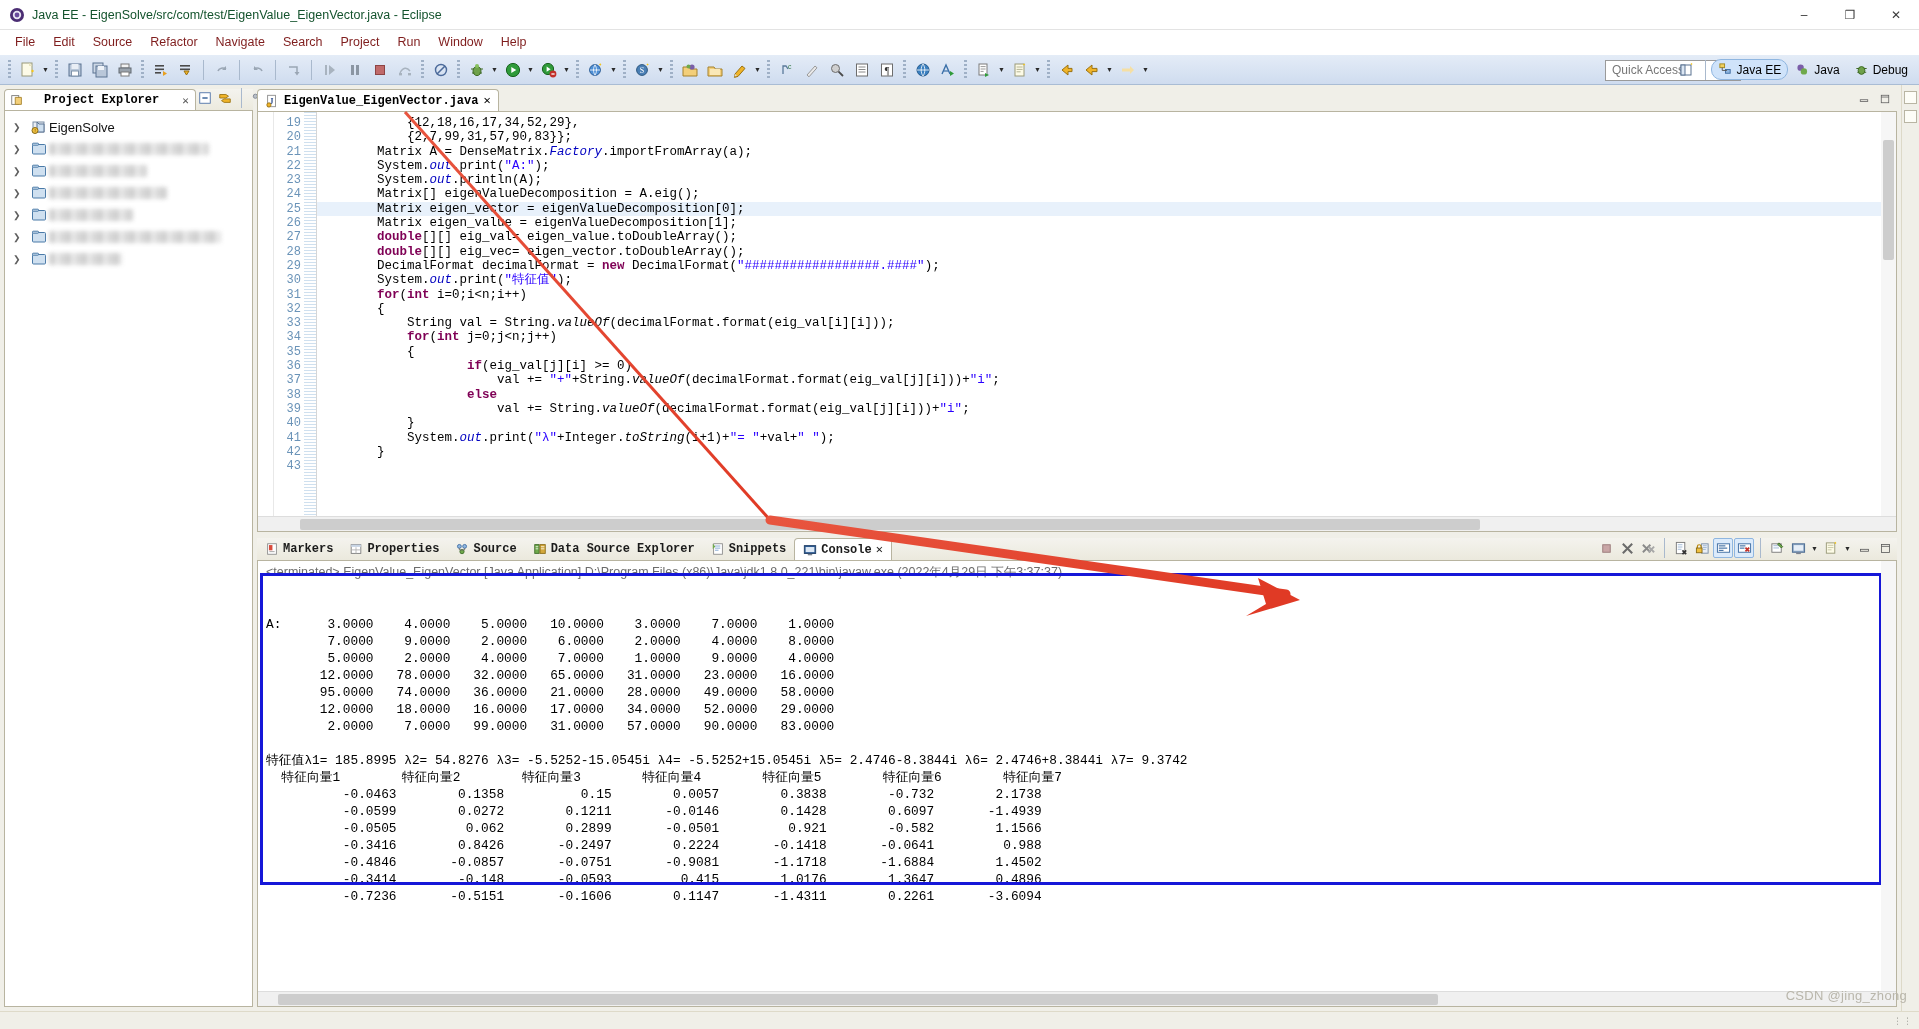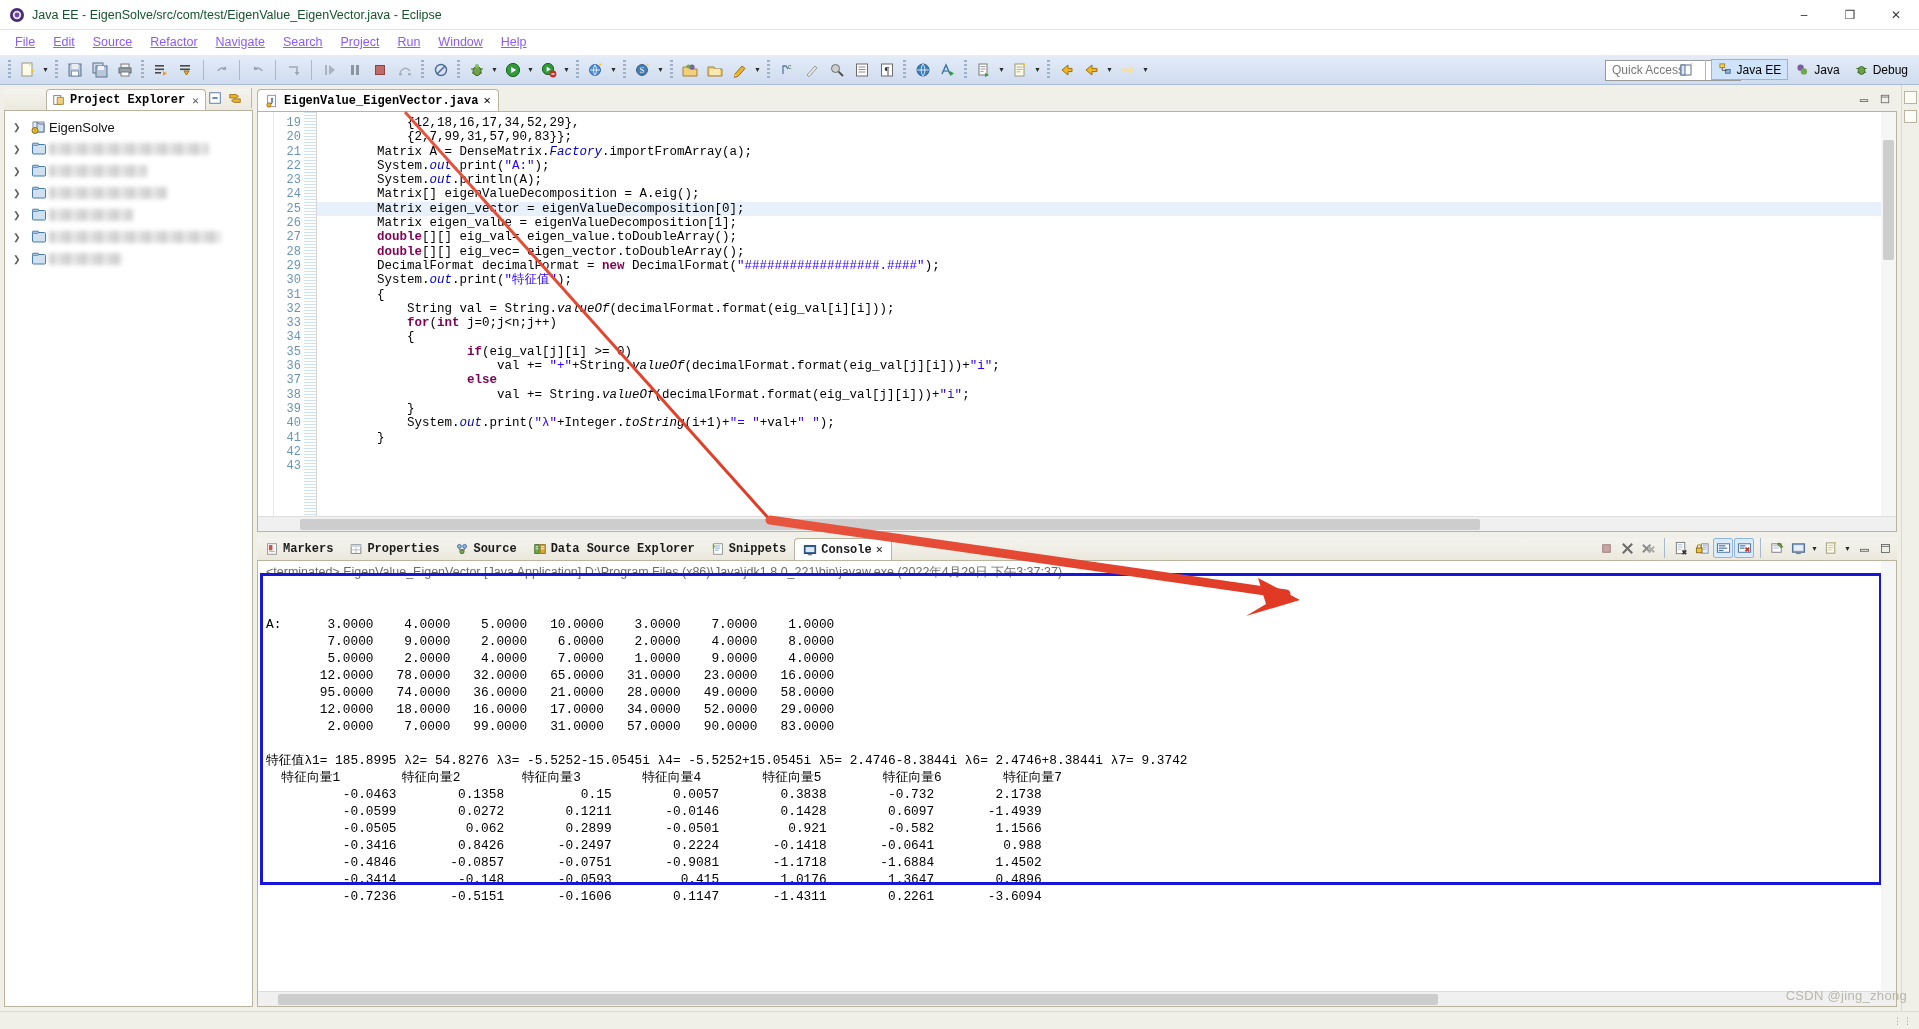--- a/index.html
+++ b/index.html
@@ -36,21 +36,21 @@
   .winbtns { position: absolute; right: 0; top: 0; height: 30px; display: flex; }
   .winbtn {
     width: 46px; height: 30px; display: flex; align-items: center; justify-content: center;
     font-size: 12px; color: #3a3a3a;
   }
 
   
   .menubar {
     height: 24px; background: #ffffff;
     display: flex; align-items: center;
-    padding-left: 6px; font-size: 12.5px; color: #8b5cf6; text-decoration: underline;
+    padding-left: 6px; font-size: 12.5px; color: #7f1d1d;
   }
   .menubar .mi { padding: 2px 9px; cursor: default; white-space: nowrap; }
 
   
   .toolbar {
     height: 31px;
     background: linear-gradient(#e4ecf7, #cfdcef);
     border-top: 1px solid #ffffff;
     border-bottom: 1px solid #a9bcd4;
     display: flex; align-items: center;
@@ -75,49 +75,48 @@
   .quickaccess {
     position: absolute; right: 178px; top: 5px;
     width: 136px; height: 21px;
     background: #fff; border: 1px solid #9a9a9a;
     font-size: 12px; color: #777;
     padding: 0 6px; line-height: 19px;
   }
   .perspbar { position: absolute; right: 4px; top: 3px; display: flex; align-items: center; }
   .persp {
     display: inline-flex; align-items: center; gap: 4px;
-    padding: 2px 6px; font-size: 12px; border: 1px solid transparent; border-radius: 0;
+    padding: 2px 6px; font-size: 12px; border: 1px solid transparent; border-radius: 10px;
     white-space: nowrap;
   }
   .persp.active { background: #cfe3fa; border-color: #8fb6e0; }
 
   
   .workbench {
     position: absolute; left: 0; right: 0; top: 85px; bottom: 18px;
     background: #f0efe8;
     display: flex;
   }
 
   
   .leftpane { width: 255px; padding: 4px 2px 4px 4px; display: flex; flex-direction: column; }
   .viewtabrow {
     height: 22px; display: flex; align-items: flex-end;
     background: linear-gradient(#f4f3ee, #eceade);
     border-bottom: 1px solid #b8b4a0;
   }
   .viewtab {
-    display: flex; align-items: center; gap: 4px;
+    display: flex; align-items: center; gap: 20px;
     background: #fff;
     border: 1px solid #b8b4a0; border-bottom: none;
     border-radius: 4px 4px 0 0;
     padding: 2px 6px 2px 5px; font-size: 12px;
     height: 21px; white-space: nowrap;
     font-family: "Liberation Mono", monospace;
     font-weight: bold;
-    margin-left: 42px;
   }
   .viewtab .xmark { font-size: 11px; color: #555; margin-left: 3px; }
   .viewtoolbar { margin-left: auto; display: flex; align-items: center; padding-bottom: 2px; gap: 2px; }
   .vbtn { width: 18px; height: 18px; display: inline-flex; align-items: center; justify-content: center; }
   .treebody {
     flex: 1; background: #fff; border: 1px solid #b8b4a0; border-top: none;
     padding: 5px 0 0 0; overflow: hidden;
   }
   .trow { display: flex; align-items: center; height: 22px; padding-left: 8px; font-size: 13px; }
   .trow .twist { width: 16px; color: #606060; font-size: 9px; }
@@ -761,20 +760,21 @@
                 <div class="cline">        Matrix A = DenseMatrix.<span class="fld">Factory</span>.importFromArray(a);</div>
                 <div class="cline">        System.<span class="fld">out</span>.print(<span class="str">"A:"</span>);</div>
                 <div class="cline">        System.<span class="fld">out</span>.println(A);</div>
                 <div class="cline">        Matrix[] eigenValueDecomposition = A.eig();</div>
                 <div class="cline hl">        Matrix eigen_vector = eigenValueDecomposition[0];</div>
                 <div class="cline">        Matrix eigen_value = eigenValueDecomposition[1];</div>
                 <div class="cline">        <span class="kw">double</span>[][] eig_val= eigen_value.toDoubleArray();</div>
                 <div class="cline">        <span class="kw">double</span>[][] eig_vec= eigen_vector.toDoubleArray();</div>
                 <div class="cline">        DecimalFormat decimalFormat = <span class="kw">new</span> DecimalFormat(<span class="str">"##################.####"</span>);</div>
                 <div class="cline">        System.<span class="fld">out</span>.print(<span class="str">"特征值"</span>);</div>
+                <div class="cline">        <span class="kw">for</span>(<span class="kw">int</span> i=0;i&lt;n;i++)</div>
                 <div class="cline">        {</div>
                 <div class="cline">            String val = String.<span class="mth">valueOf</span>(decimalFormat.format(eig_val[i][i]));</div>
                 <div class="cline">            <span class="kw">for</span>(<span class="kw">int</span> j=0;j&lt;n;j++)</div>
                 <div class="cline">            {</div>
                 <div class="cline">                    <span class="kw">if</span>(eig_val[j][i] &gt;= 0)</div>
                 <div class="cline">                        val += <span class="str">"+"</span>+String.<span class="mth">valueOf</span>(decimalFormat.format(eig_val[j][i]))+<span class="str">"i"</span>;</div>
                 <div class="cline">                    <span class="kw">else</span></div>
                 <div class="cline">                        val += String.<span class="mth">valueOf</span>(decimalFormat.format(eig_val[j][i]))+<span class="str">"i"</span>;</div>
                 <div class="cline">            }</div>
                 <div class="cline">            System.<span class="fld">out</span>.print(<span class="str">"λ"</span>+Integer.<span class="mth">toString</span>(i+1)+<span class="str">"= "</span>+val+<span class="str">" "</span>);</div>

